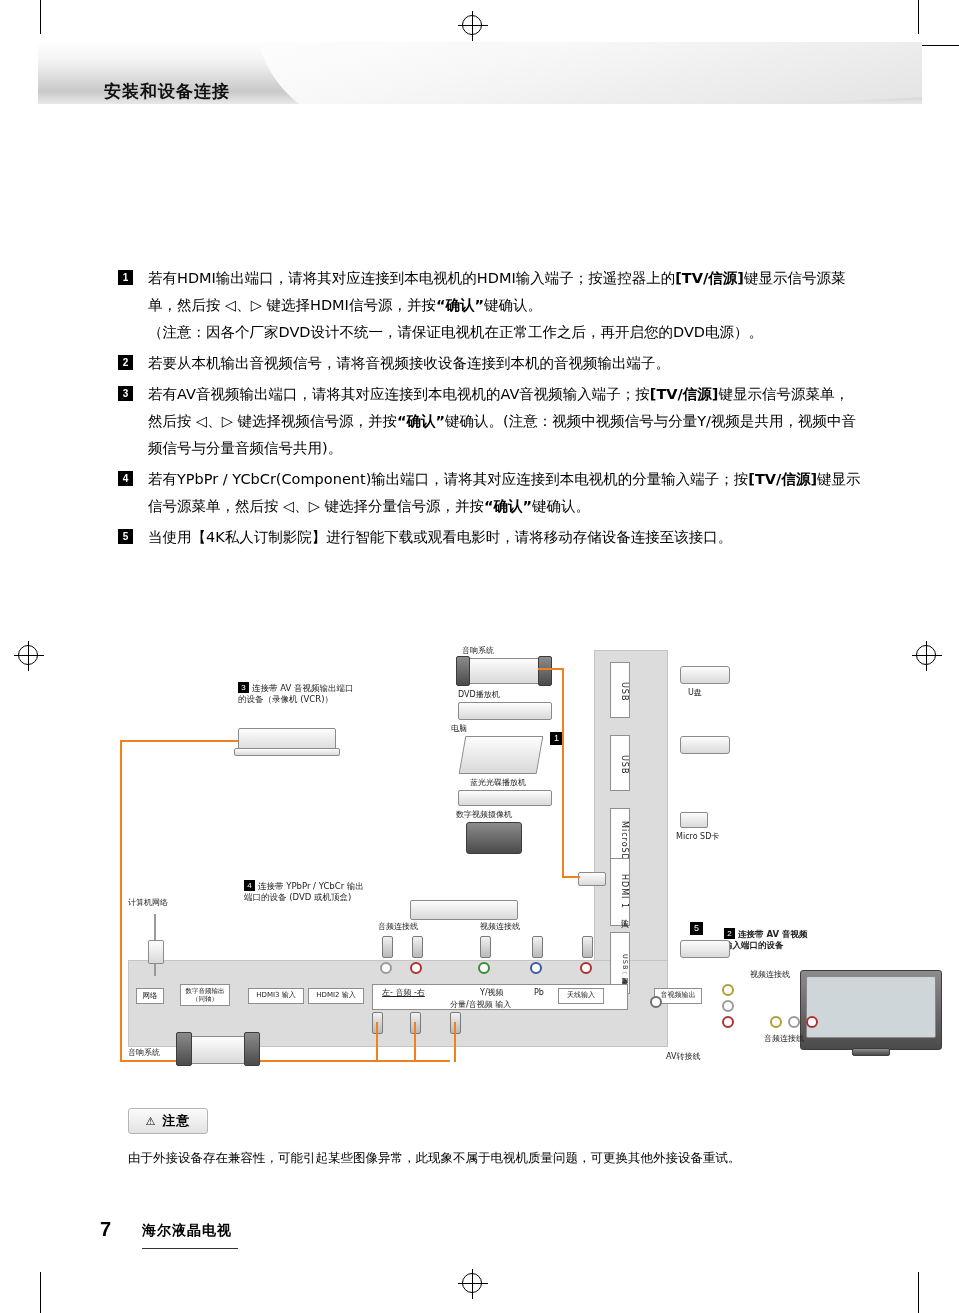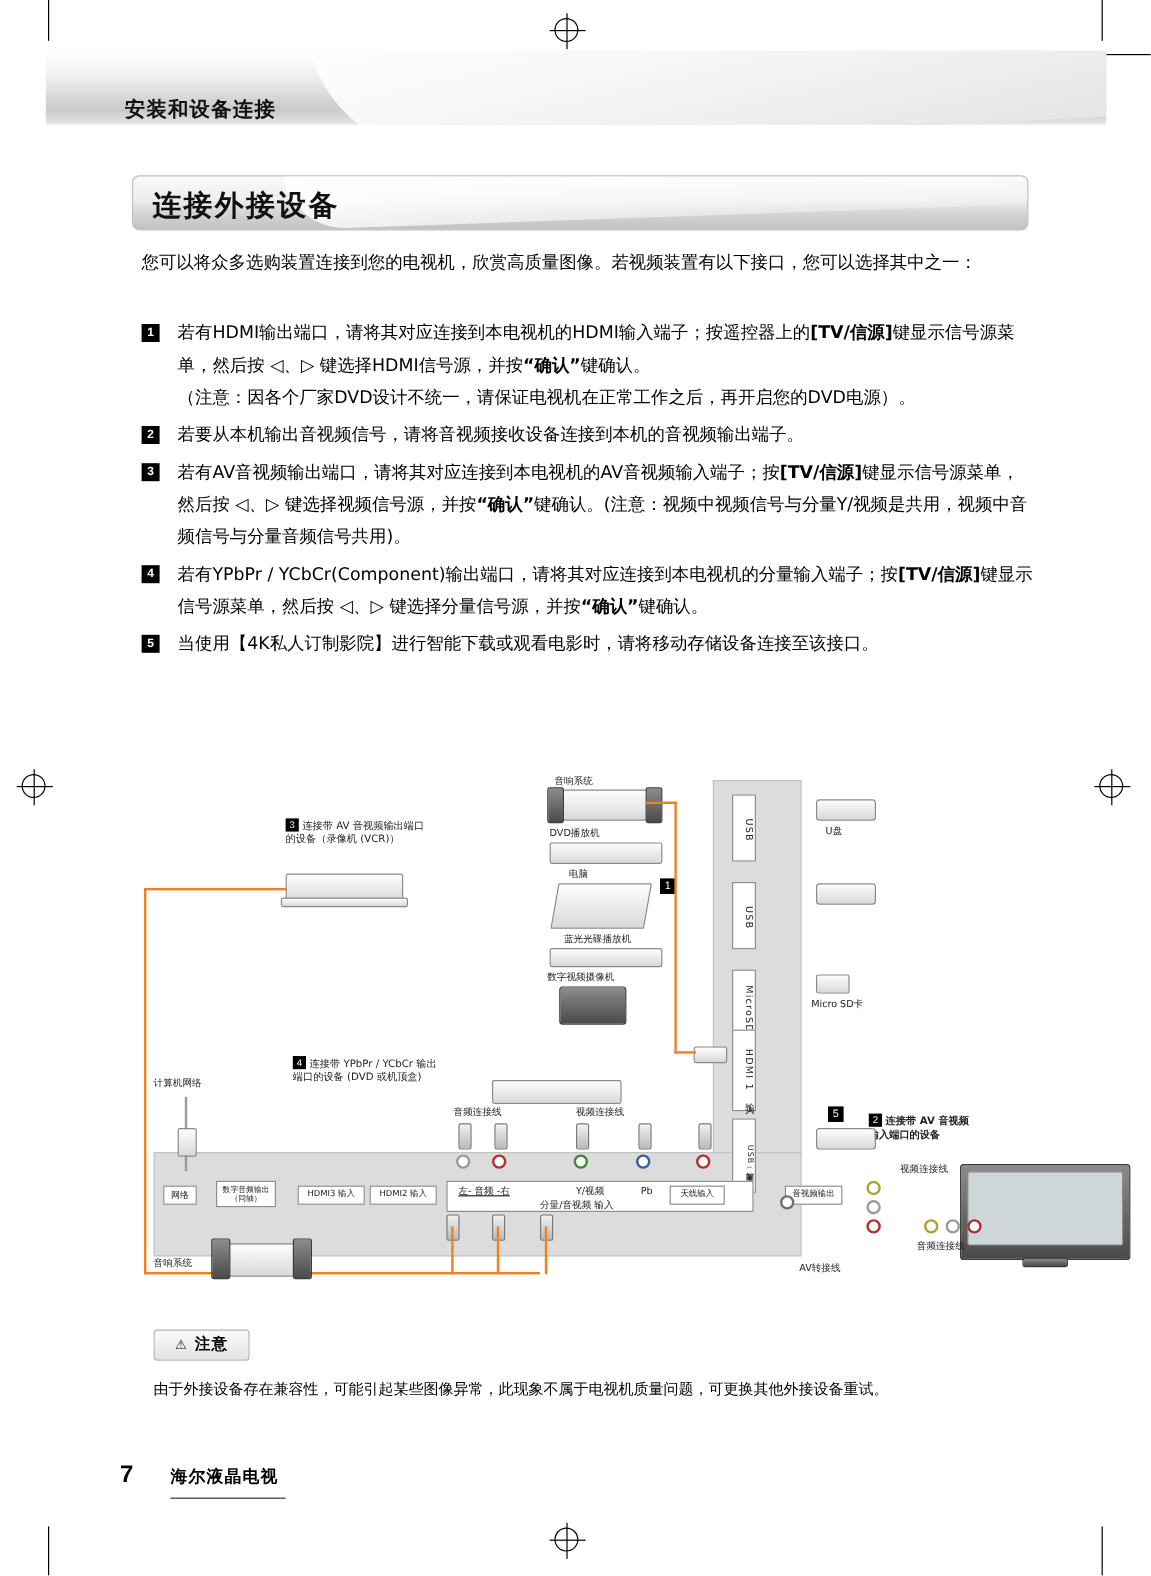--- a/index.html
+++ b/index.html
@@ -307,26 +307,21 @@
   <div class="reg" style="left:462px; top:1273px;"></div>
   <div class="reg" style="left:18px; top:645px;"></div>
   <div class="reg" style="left:916px; top:645px;"></div>
 
   <div class="header-band">
     <div class="grad"></div>
     <div class="swoosh"></div>
   </div>
   <div class="header-title">安装和设备连接</div>
 
-  <div class="section-bar">
-    <div class="sheen"></div>
-    <div class="section-title">连接外接设备</div>
-  </div>
-
-  <div class="intro">您可以将众多选购装置连接到您的电视机，欣赏高质量图像。若视频装置有以下接口，您可以选择其中之一：</div>
+
 
   <div class="steps">
     <div class="step">
       <span class="num">1</span>
       <span class="step-text">若有HDMI输出端口，请将其对应连接到本电视机的HDMI输入端子；按遥控器上的<b>[TV/信源]</b>键显示信号源菜单，然后按 ◁、▷ 键选择HDMI信号源，并按<b>“确认”</b>键确认。<br>（注意：因各个厂家DVD设计不统一，请保证电视机在正常工作之后，再开启您的DVD电源）。</span>
     </div>
     <div class="step">
       <span class="num">2</span>
       <span class="step-text">若要从本机输出音视频信号，请将音视频接收设备连接到本机的音视频输出端子。</span>
     </div>
@@ -392,21 +387,21 @@
     <div class="lbl" style="left:370px; top:282px;">视频连接线</div>
 
     <div class="lbl" style="left:352px; top:6px;">音响系统</div>
     <div class="dev" style="left:358px; top:18px; width:70px; height:24px;"></div>
     <div class="dev-dark" style="left:346px; top:16px; width:12px; height:28px;"></div>
     <div class="dev-dark" style="left:428px; top:16px; width:12px; height:28px;"></div>
 
     <div class="lbl" style="left:348px; top:50px;">DVD播放机</div>
     <div class="dev" style="left:348px; top:62px; width:92px; height:16px;"></div>
 
-    <div class="lbl" style="left:364px; top:84px;">电脑</div>
+    <div class="lbl" style="left:341px; top:84px;">电脑</div>
     <div class="dev" style="left:352px; top:96px; width:76px; height:36px; transform:skewX(-10deg); border-radius:1px;"></div>
 
     <div class="lbl" style="left:344px; top:138px;margin-left:16px;">蓝光光碟播放机</div>
     <div class="dev" style="left:348px; top:150px; width:92px; height:14px;"></div>
 
     <div class="lbl" style="left:346px; top:170px;">数字视频摄像机</div>
     <div class="dev-dark" style="left:356px; top:182px; width:54px; height:30px; border-radius:3px;"></div>
 
     <div class="dev" style="left:468px; top:232px; width:26px; height:12px;"></div>
 

